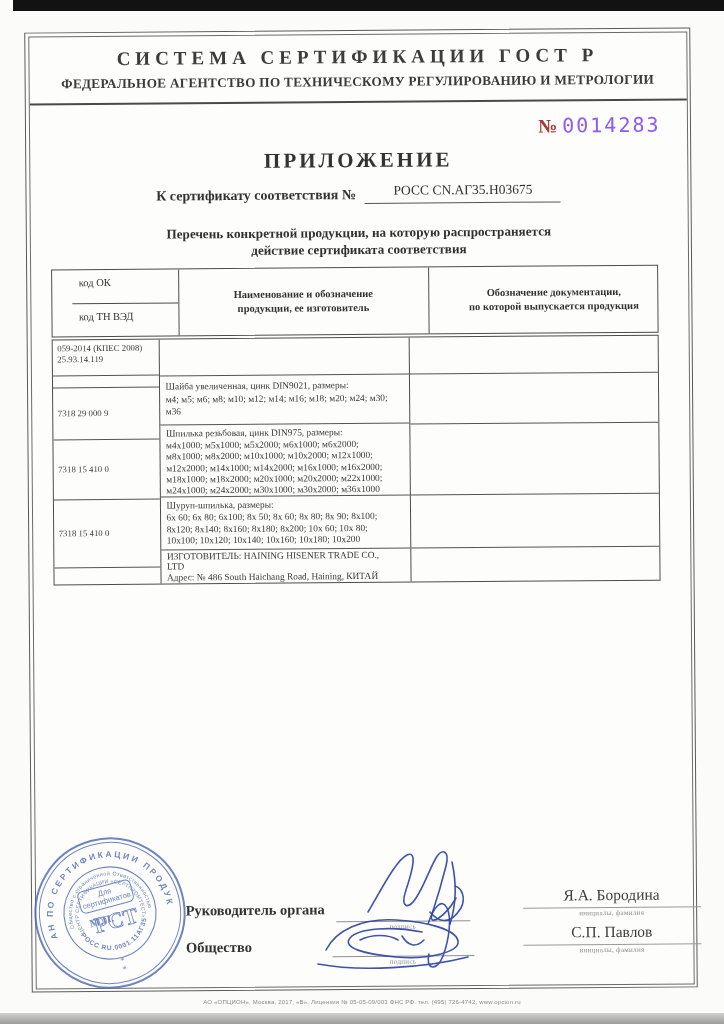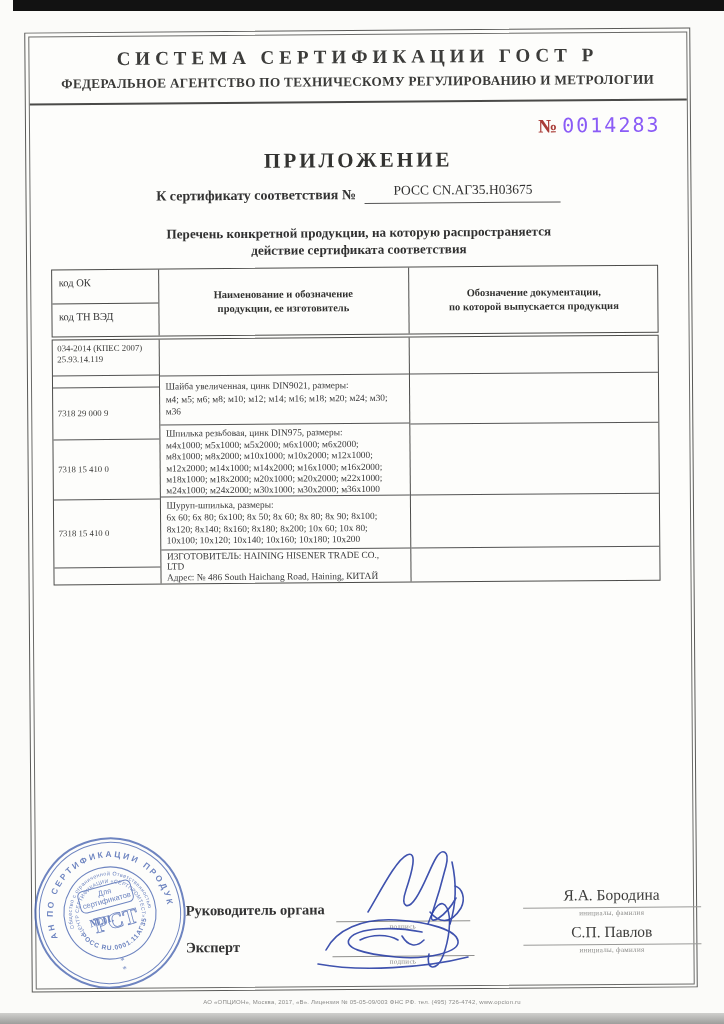--- a/index.html
+++ b/index.html
@@ -30,21 +30,21 @@
   .certline{position:absolute;top:152px;width:100%;text-align:center;font-size:14px;font-weight:bold;color:#333;}
   .cert-num{display:inline-block;min-width:196px;border-bottom:1.2px solid #555;margin-left:9px;
     font-weight:normal;font-size:13.5px;}
   .cert-num span{position:relative;top:-4px;}
   .desc{position:absolute;top:189px;width:100%;text-align:center;font-weight:bold;
     font-size:13.2px;line-height:17px;white-space:pre-line;color:#313131;}
   
   .thead{position:absolute;left:20px;top:232px;width:607px;height:68px;
     border:1.2px solid #4c4c4a;display:flex;box-sizing:border-box;}
   .th1{width:107px;flex:0 0 107px;border-right:1.1px solid #4c4c4a;position:relative;
-    box-sizing:border-box;font-size:10.5px;color:#333;}
+    box-sizing:border-box;font-size:10.5px;color:#333;margin-left:20px;}
   .th1-top{position:absolute;top:7px;left:7px;}
   .th1-div{position:absolute;top:33px;left:0;right:0;border-top:1px solid #4c4c4a;}
   .th1-bot{position:absolute;top:41px;left:7px;text-align:center;}
   .th2,.th3{flex:0 0 250px;width:250px;display:flex;align-items:center;justify-content:center;
     text-align:center;font-weight:bold;font-size:10.5px;line-height:14px;white-space:pre-line;
     box-sizing:border-box;color:#323230;}
   .th2{border-right:1.1px solid #4c4c4a;}
   .tbody{position:absolute;left:20px;top:302px;width:607px;height:246px;
     border:1.2px solid #4c4c4a;display:flex;box-sizing:border-box;}
   .col{display:flex;flex-direction:column;box-sizing:border-box;}
@@ -121,21 +121,21 @@
         <div class="th1-bot">код ТН ВЭД</div>
       </div>
       <div class="th2">Наименование и обозначение
 продукции, ее изготовитель</div>
       <div class="th3">Обозначение документации,
 по которой выпускается продукция</div>
     </div>
 
     <div class="tbody">
       <div class="col tb-c1">
-        <div class="c1cell">034-2014 (КПЕС 2007)
+        <div class="c1cell">059-2014 (КПЕС 2008)
 25.93.14.119</div>
         <div class="c1cell"></div>
         <div class="c1cell">7318 29 000 9</div>
         <div class="c1cell">7318 15 410 0</div>
         <div class="c1cell">7318 15 410 0</div>
         <div class="c1cell"></div>
       </div>
       <div class="col tb-c2">
         <div class="prow"></div>
         <div class="prow">Шайба увеличенная, цинк DIN9021, размеры:
@@ -158,21 +158,21 @@
       <div class="col tb-c3">
         <div class="prow"></div>
         <div class="prow"></div>
         <div class="prow"></div>
         <div class="prow"></div>
         <div class="prow"></div>
       </div>
     </div>
 
     <div class="role role-head">Руководитель органа</div>
-    <div class="role role-expert">Эксперт</div>
+    <div class="role role-expert">Общество</div>
     <div class="sigline sigline1"></div>
     <div class="sigcap sigcap1">подпись</div>
     <div class="sigline sigline2"></div>
     <div class="sigcap sigcap2">подпись</div>
 
     <div class="nameblock nb1">
       <div class="nb-name">Я.А. Бородина</div>
       <div class="nb-line"></div>
       <div class="nb-cap">инициалы, фамилия</div>
     </div>

